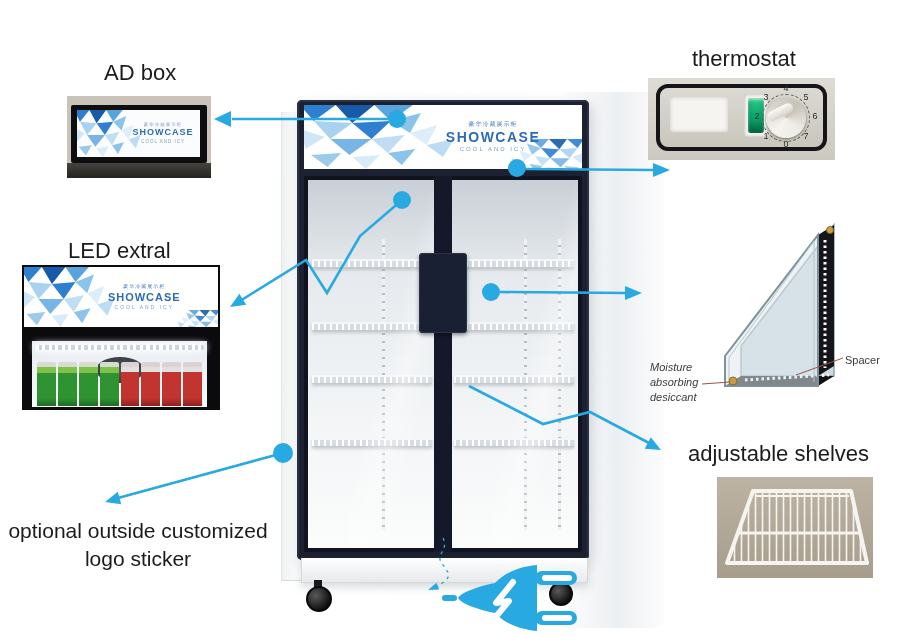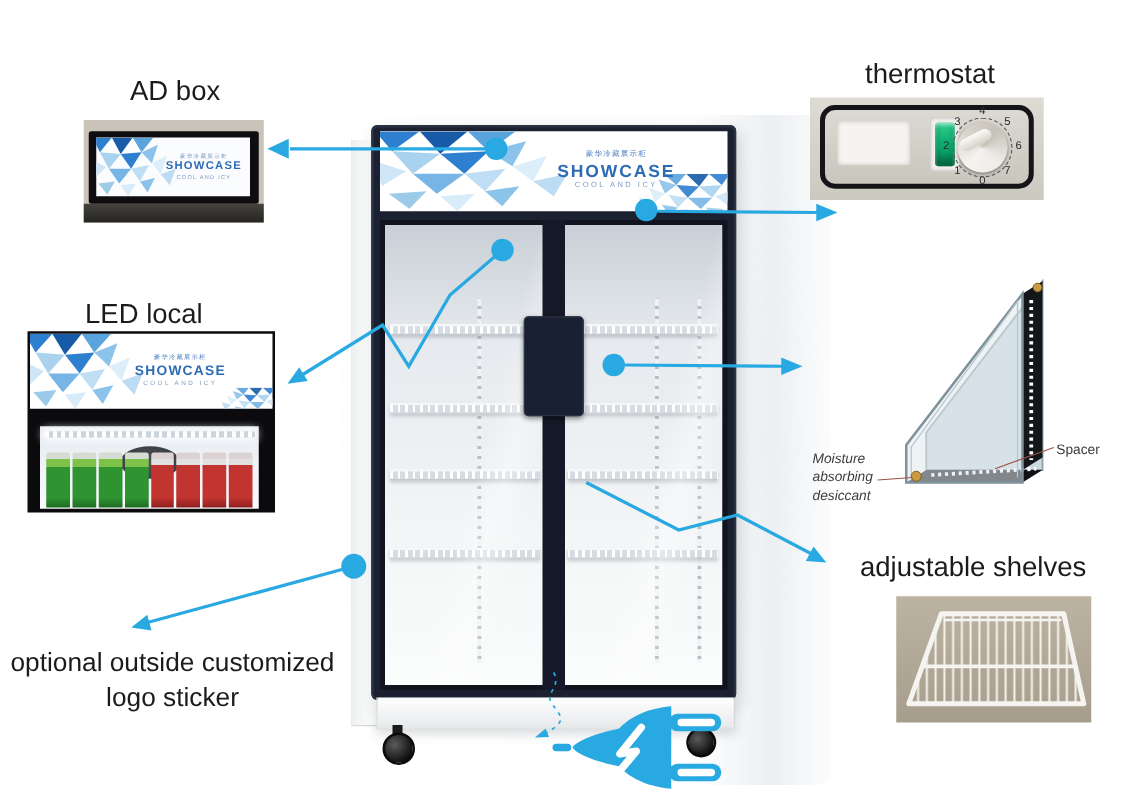--- a/index.html
+++ b/index.html
@@ -235,21 +235,21 @@
         <span class="dial-num">4</span>
         <span class="dial-num">5</span>
         <span class="dial-num">6</span>
         <span class="dial-num">7</span>
         <div class="dial-ring"></div>
         <div class="dial-knob"></div>
       </div>
     </div>
   </div>
 
-  <div class="ann-label lbl-led">LED local</div>
+  <div class="ann-label lbl-led">LED extral</div>
   <div class="abs led-photo">
     <div class="led-header">
       <svg class="tri" viewBox="0 0 120 64" preserveAspectRatio="none">
           <use href="#trimosaic"></use>
         </svg>
       <svg class="trbr" viewBox="0 0 120 64" preserveAspectRatio="none">
           <use href="#trimosaic"></use>
         </svg>
       <div class="led-brand">
         <div class="bc">豪华冷藏展示柜</div>

